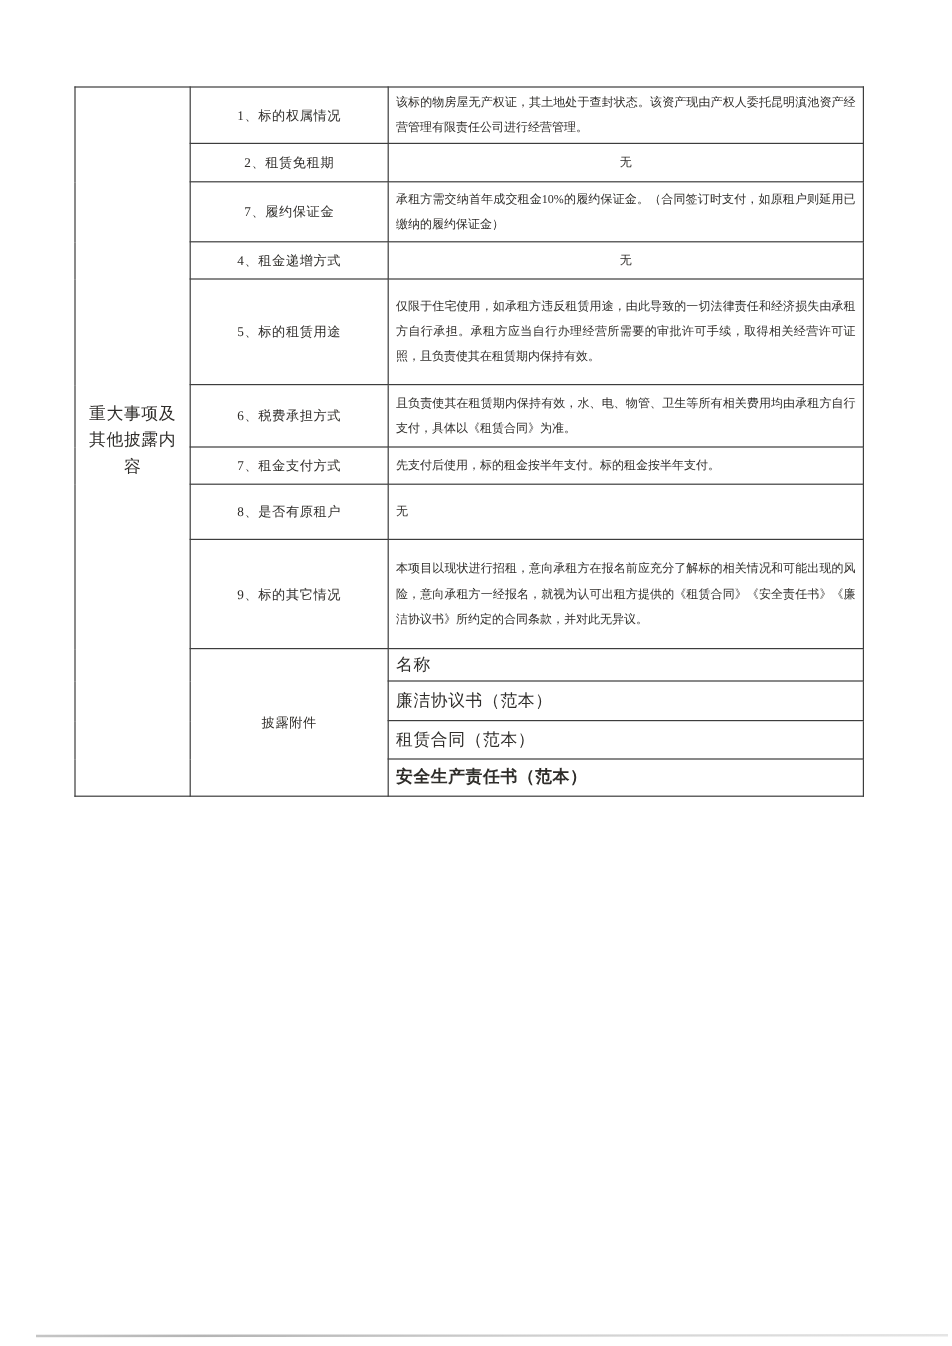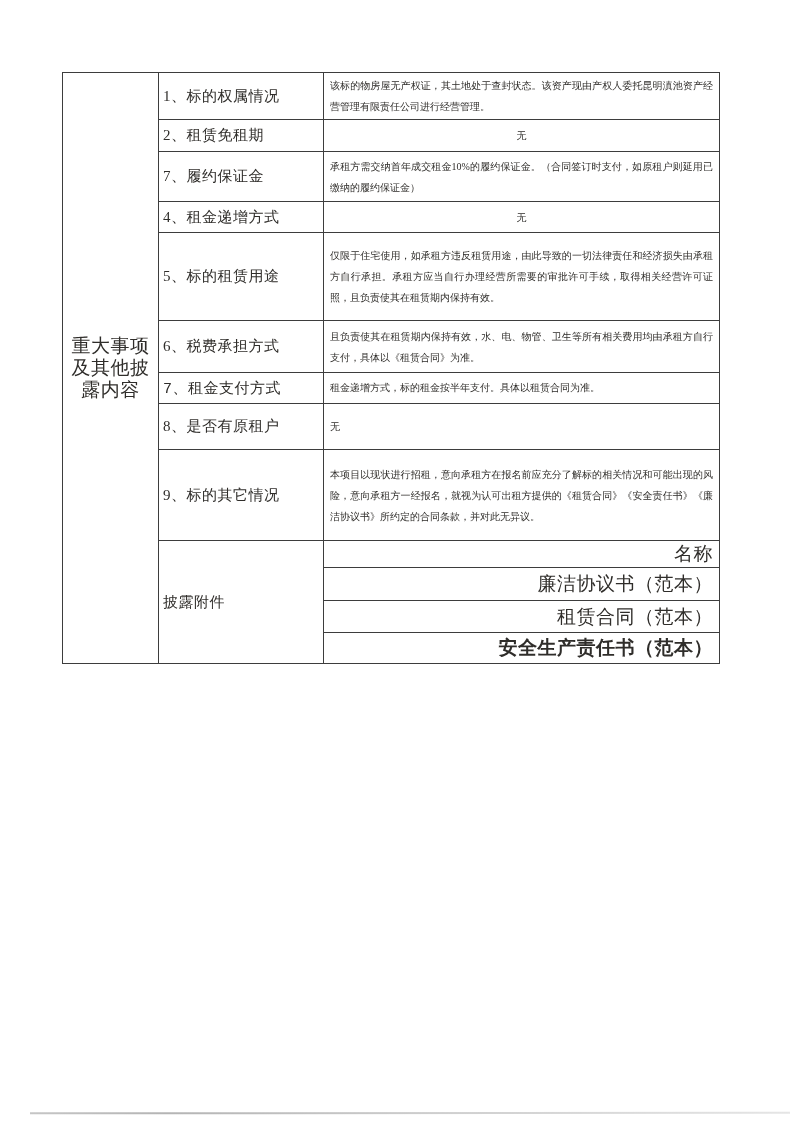--- a/index.html
+++ b/index.html
@@ -23,55 +23,55 @@
     box-sizing: border-box;
     overflow: hidden;
   }
   col.c1 { width: 96px; }
   col.c2 { width: 165px; }
   col.c3 { width: 396px; }
 
   td.section-cell {
     text-align: center;
     vertical-align: middle;
-    font-size: 19px;
+    font-size: 14px;
     line-height: 22px;
     padding: 0 5px;
     letter-spacing: 0.5px;
   }
   td.label-cell {
-    text-align: left;
+    text-align: center;
     vertical-align: middle;
-    font-size: 15px;
+    font-size: 11px;
     padding: 0 4px;
     letter-spacing: 0.5px;
   }
   td.content-cell {
     text-align: justify;
     vertical-align: middle;
     font-size: 10px;
     line-height: 21px;
     padding: 2px 6px;
     margin-left: 24px;
   }
   td.content-cell.center { text-align: center; }
   td.attach-head, td.attach-item {
-    text-align: right;
+    text-align: left;
     vertical-align: middle;
-    font-size: 19px;
+    font-size: 14px;
     padding: 0 6px;
     letter-spacing: 0.5px;
   }
   tr.r0 { height: 43px; }
   tr.r1 { height: 32px; }
   tr.r2 { height: 50px; }
   tr.r3 { height: 31px; }
   tr.r4 { height: 88px; }
   tr.r5 { height: 52px; }
-  tr.r6 { height: 31px; font-family: Liberation Mono, monospace; }
+  tr.r6 { height: 31px; }
   tr.r7 { height: 46px; padding-left: 40px; }
   tr.r8 { height: 91px; }
   tr.a0 { height: 27px; }
   tr.a1 { height: 33px; }
   tr.a2 { height: 32px; }
   tr.a3 { height: 31px; font-weight: bold; }
 
   .scan-line {
     position: absolute;
     left: 30px; top: 1112px;
@@ -114,21 +114,21 @@
     <tr class="r4">
       <td class="label-cell">5、标的租赁用途</td>
       <td class="content-cell">仅限于住宅使用，如承租方违反租赁用途，由此导致的一切法律责任和经济损失由承租方自行承担。承租方应当自行办理经营所需要的审批许可手续，取得相关经营许可证照，且负责使其在租赁期内保持有效。</td>
     </tr>
     <tr class="r5">
       <td class="label-cell">6、税费承担方式</td>
       <td class="content-cell">且负责使其在租赁期内保持有效，水、电、物管、卫生等所有相关费用均由承租方自行支付，具体以《租赁合同》为准。</td>
     </tr>
     <tr class="r6">
       <td class="label-cell">7、租金支付方式</td>
-      <td class="content-cell">租金递增方式，标的租金按半年支付。具体以租赁合同为准。</td>
+      <td class="content-cell">先支付后使用，标的租金按半年支付。标的租金按半年支付。</td>
     </tr>
     <tr class="r7">
       <td class="label-cell">8、是否有原租户</td>
       <td class="content-cell">无</td>
     </tr>
     <tr class="r8">
       <td class="label-cell">9、标的其它情况</td>
       <td class="content-cell">本项目以现状进行招租，意向承租方在报名前应充分了解标的相关情况和可能出现的风险，意向承租方一经报名，就视为认可出租方提供的《租赁合同》《安全责任书》《廉洁协议书》所约定的合同条款，并对此无异议。</td>
     </tr>
     <tr class="a0">

